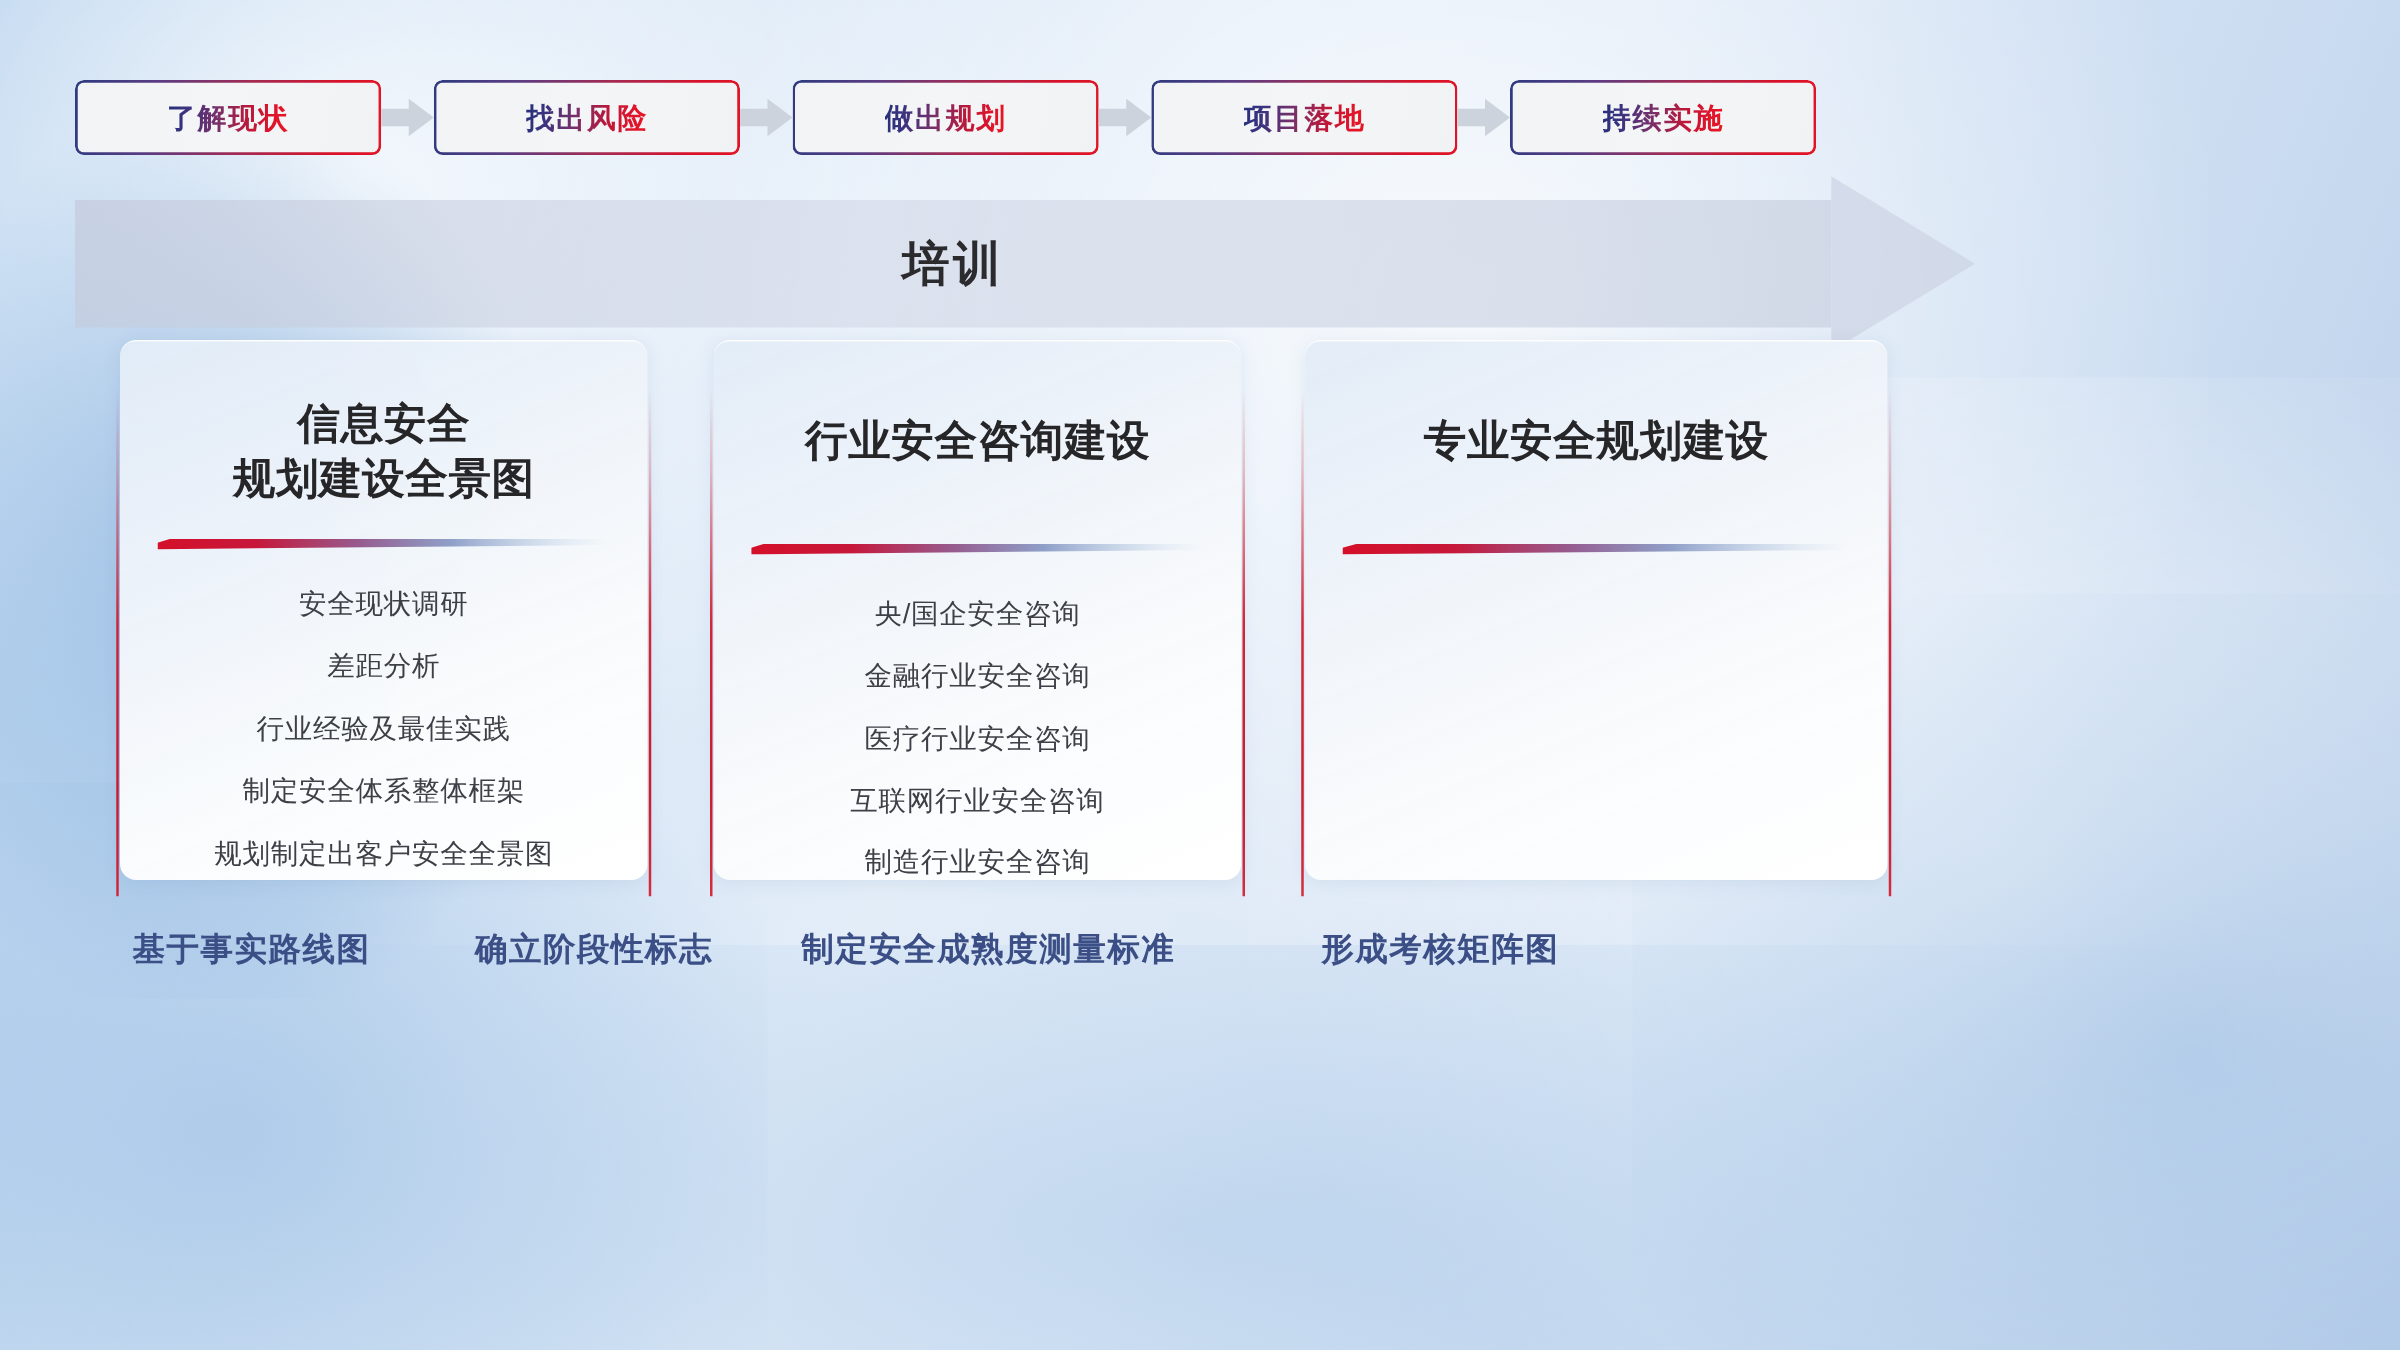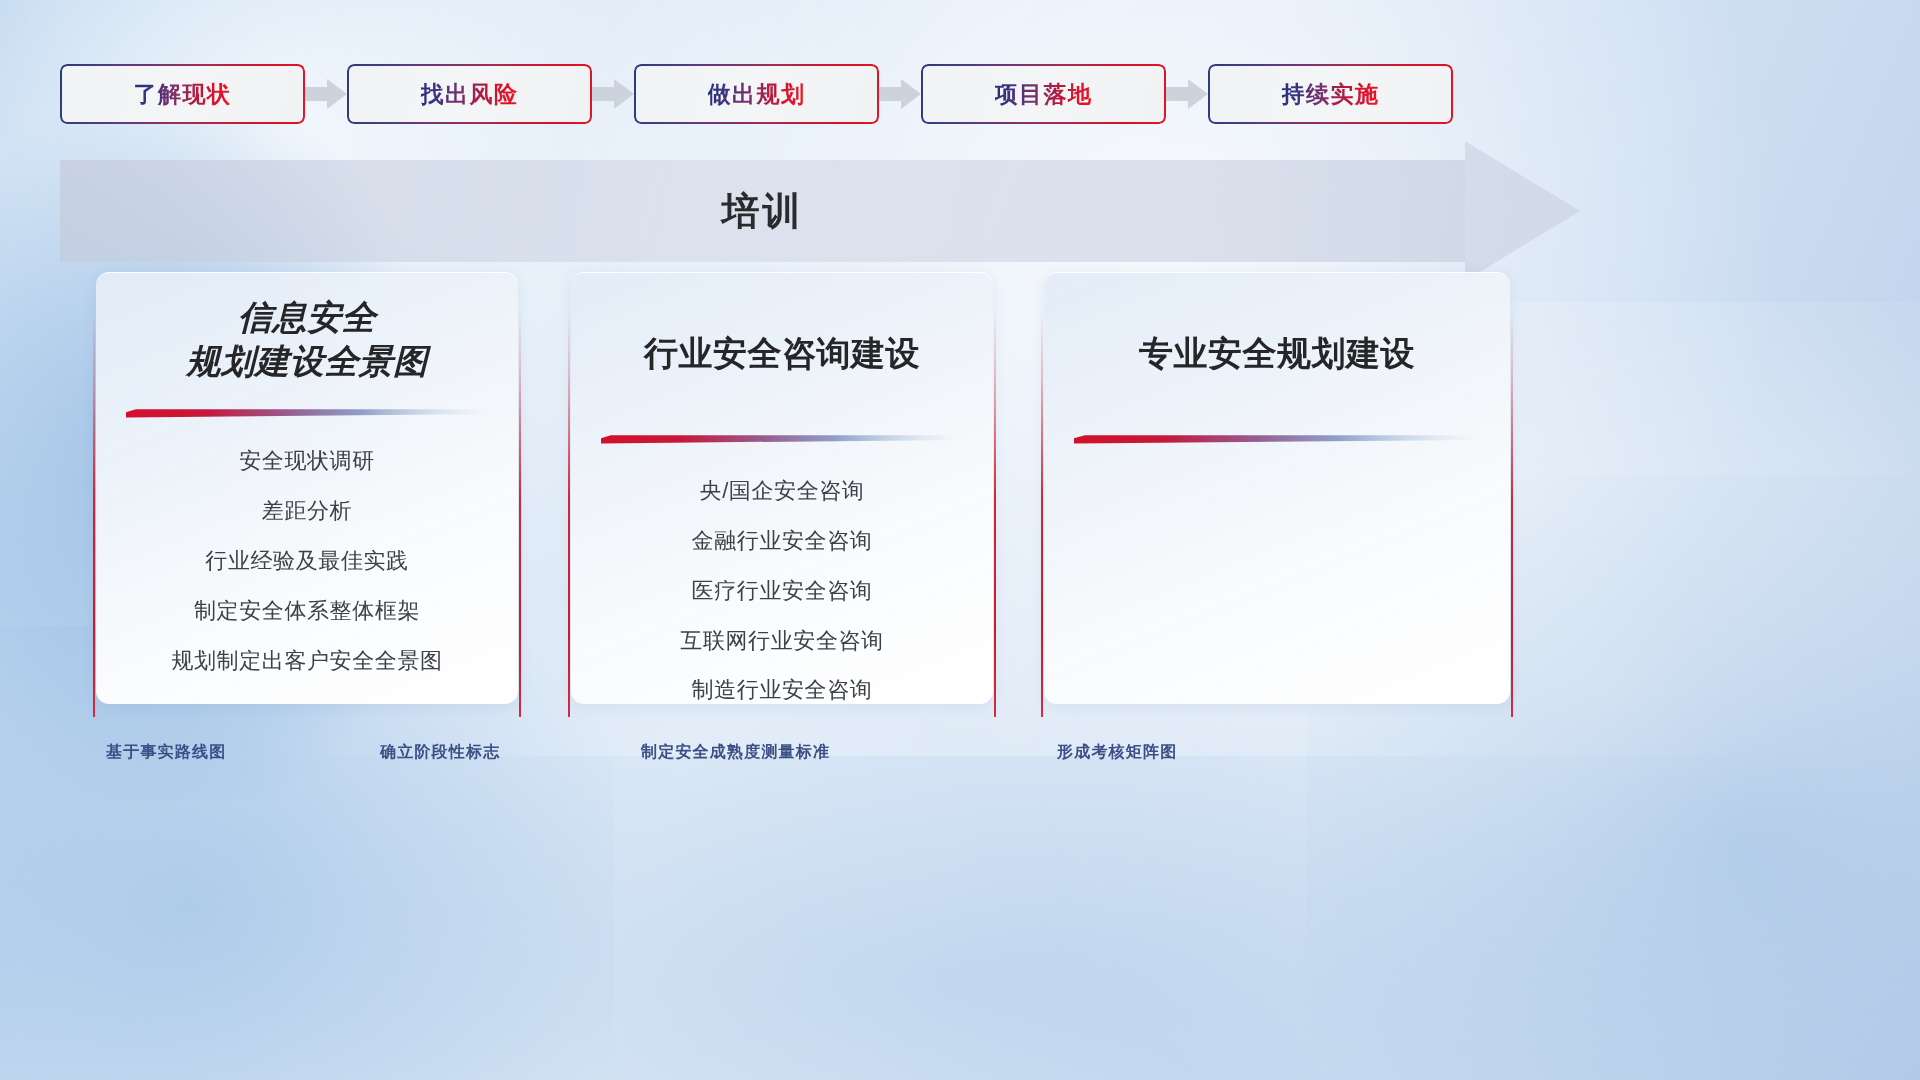--- a/index.html
+++ b/index.html
@@ -152,21 +152,21 @@
     box-shadow:0 2px 14px rgba(70,110,160,.10);
     border-top:1px solid rgba(255,255,255,.9);
     overflow:hidden;
   }
   .card-title{
     text-align:center; color:#262628;
     font-size:34px; font-weight:700; line-height:1.30;
     letter-spacing:.5px;
     padding-top:40px;
   }
-  .card.two-line .card-title{ padding-top:22px;font-style:italic; }
+  .card.two-line .card-title{ padding-top:44px; }
   .card.one-line .card-title{ padding-top:58px; }
 
   .divider{
     position:relative;
     height:9px;
     margin:26px 30px 0 30px;
   }
   .card.one-line .divider{ margin-top:60px; }
   .divider svg{ display:block; width:100%; height:100%; }
 
@@ -178,21 +178,21 @@
   .card.one-line .card-list{ margin-top:26px; }
   .list-item{
     font-size:22px; color:#3d4046; letter-spacing:.6px;
     line-height:1.9; white-space:nowrap;
   }
 
   
   #bottom{ position:absolute; left:0; top:742px; width:1920px; height:50px; z-index:6; }
   .blabel{
     position:absolute; top:0;
-    font-size:16px; font-weight:700; color:#3b4f86; letter-spacing:1.2px;
+    font-size:26px; font-weight:700; color:#3b4f86; letter-spacing:1.2px;
     white-space:nowrap;
   }
   .blabel.b1{ left:106px; }
   .blabel.b2{ left:380px; }
   .blabel.b3{ left:641px; }
   .blabel.b4{ left:1057px; }
 </style>
 </head>
 <body>
 

